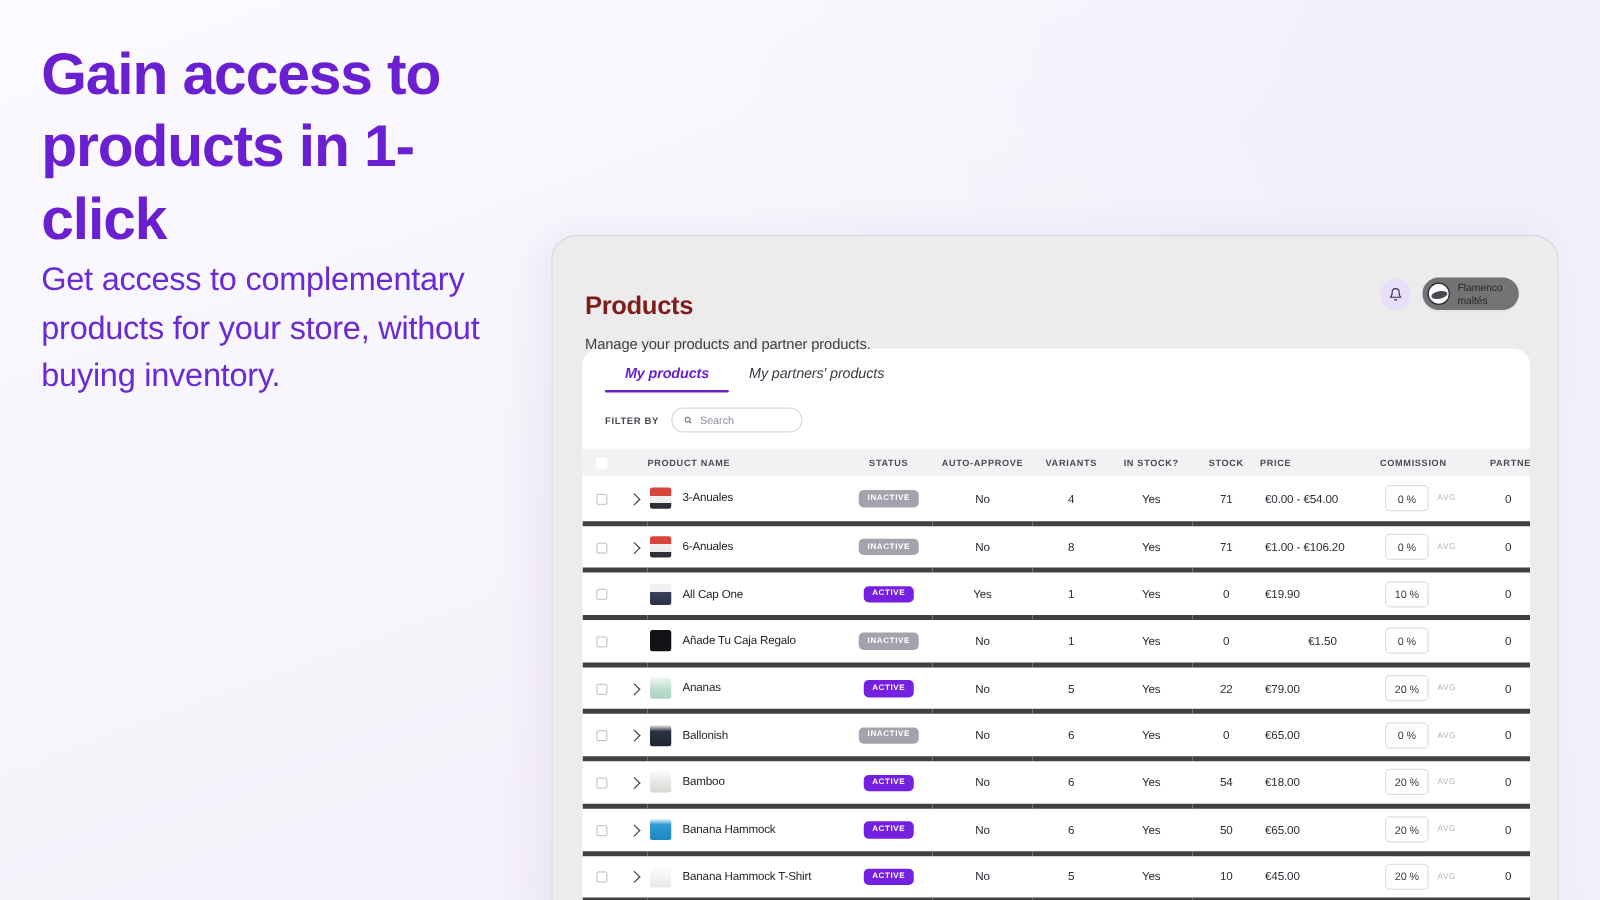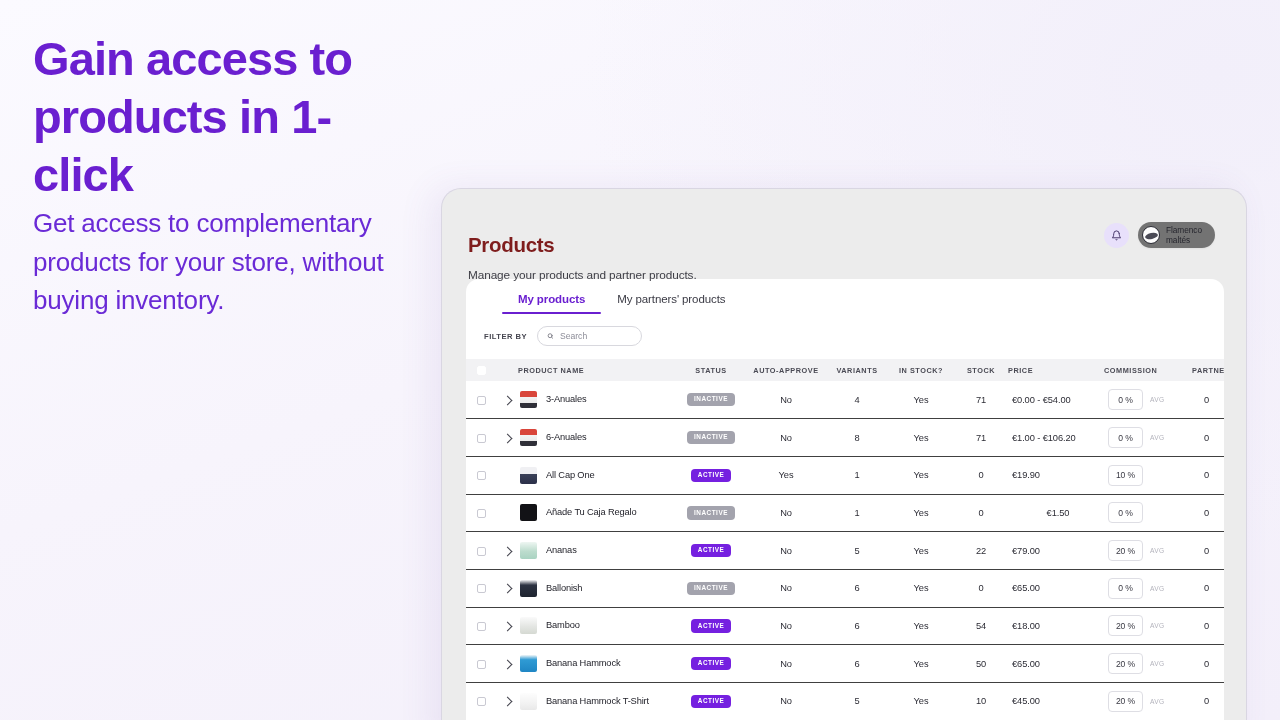--- a/index.html
+++ b/index.html
@@ -83,21 +83,21 @@
   
   .card {
     margin: 0 22px 0 24px;
     background: #fff;
     border-radius: 13px 13px 0 0;
     height: 472px;
     overflow: hidden;
   }
 
   
-  .tabs { display: flex; padding: 14px 0 0 36px; gap: 0; }
+  .tabs { display: flex; padding: 14px 0 0 18px; gap: 0; font-style: italic; }
   .tab {
     font-size: 11.5px; font-weight: 700; color: #5f5f6b;
     padding: 0 16px 9px 16px; position: relative;
     letter-spacing: -0.1px;
   }
   .tab.active { color: #6a1fd0; }
   .tab.active::after {
     content: ""; position: absolute; left: 0; right: 0; bottom: 0;
     height: 2px; background: #6a1fd0; border-radius: 1px;
   }
@@ -136,21 +136,21 @@
   col.c-name  { width: 158px; }
   col.c-stat  { width: 70px; }
   col.c-auto  { width: 80px; }
   col.c-var   { width: 62px; }
   col.c-inst  { width: 66px; }
   col.c-stock { width: 54px; }
   col.c-price { width: 96px; }
   col.c-comm  { width: 88px; }
   col.c-part  { width: 62px; }
 
-  tbody tr { border-bottom: 1px solid #404040; }
+  tbody tr { border-bottom: 4px solid #404040; }
   tbody td {
     height: 37.7px; padding: 0; text-align: center; vertical-align: middle;
     font-size: 9.3px; color: #2c2c35; letter-spacing: -0.1px;
   }
 
   .chk {
     width: 9px; height: 9px; border-radius: 2px;
     border: 1px solid #c9c9d2; background: #fff;
     display: inline-block; vertical-align: middle;
   }

